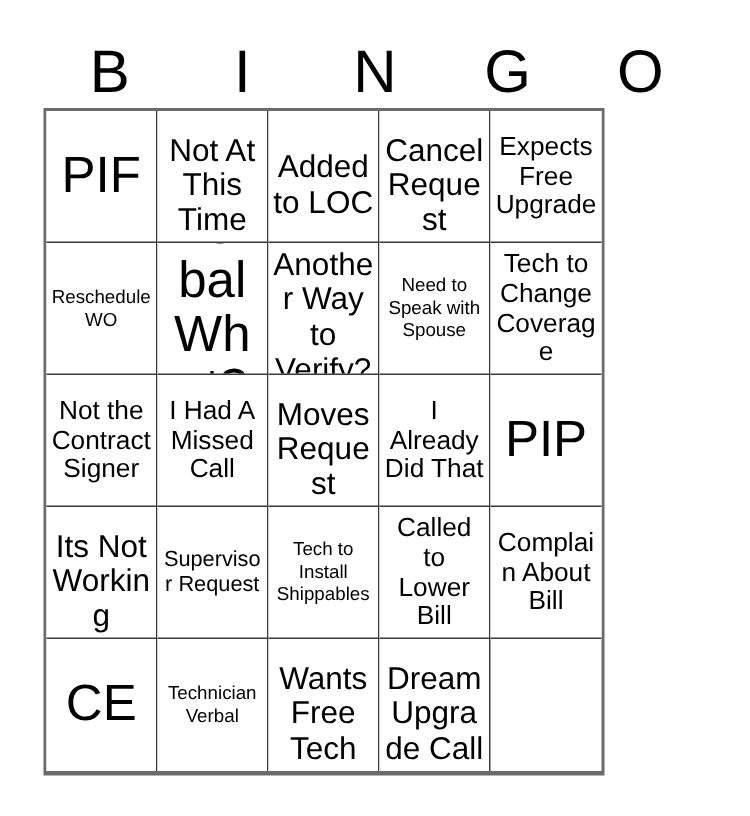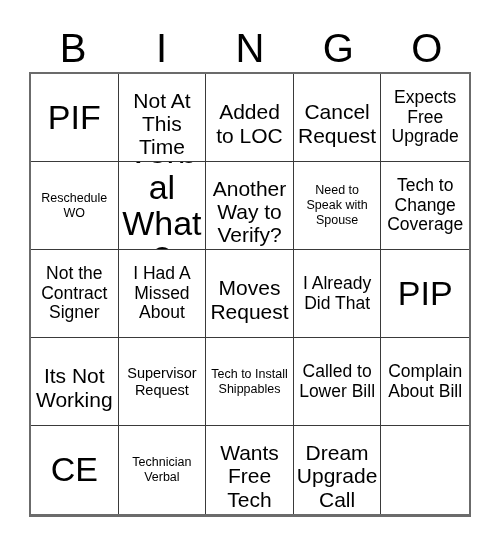--- a/index.html
+++ b/index.html
@@ -44,21 +44,21 @@
     font-weight: 400;
     letter-spacing: 0px;
     color: #000000;
   }
 
   
   #bingo-grid {
     position: absolute;
     left: 29px;
     top: 72px;
-    width: 442px;
+    width: 374px;
     height: 445px;
     display: grid;
     grid-template-columns: repeat(5, 1fr);
     grid-template-rows: repeat(5, 1fr);
     border-top: 2px solid #6b6b6b;
     border-left: 2px solid #6b6b6b;
     border-right: 2px solid #6b6b6b;
     border-bottom: 3px solid #6b6b6b;
     box-sizing: border-box;
     background: #ffffff;
@@ -138,21 +138,21 @@
         <span class="cell-text sz-xs">Need to Speak with Spouse</span>
       </div>
 
     <div class="bingo-cell">
         <span class="cell-text sz-md">Tech to Change Coverage</span>
       </div>
     <div class="bingo-cell">
         <span class="cell-text sz-md">Not the Contract Signer</span>
       </div>
     <div class="bingo-cell">
-        <span class="cell-text sz-md">I Had A Missed About</span>
+        <span class="cell-text sz-md">I Had A Missed Call</span>
       </div>
     <div class="bingo-cell">
         <span class="cell-text sz-lg">Moves Request</span>
       </div>
     <div class="bingo-cell">
         <span class="cell-text sz-md">I Already Did That</span>
       </div>
 
     <div class="bingo-cell">
         <span class="cell-text sz-xl">PIP</span>

